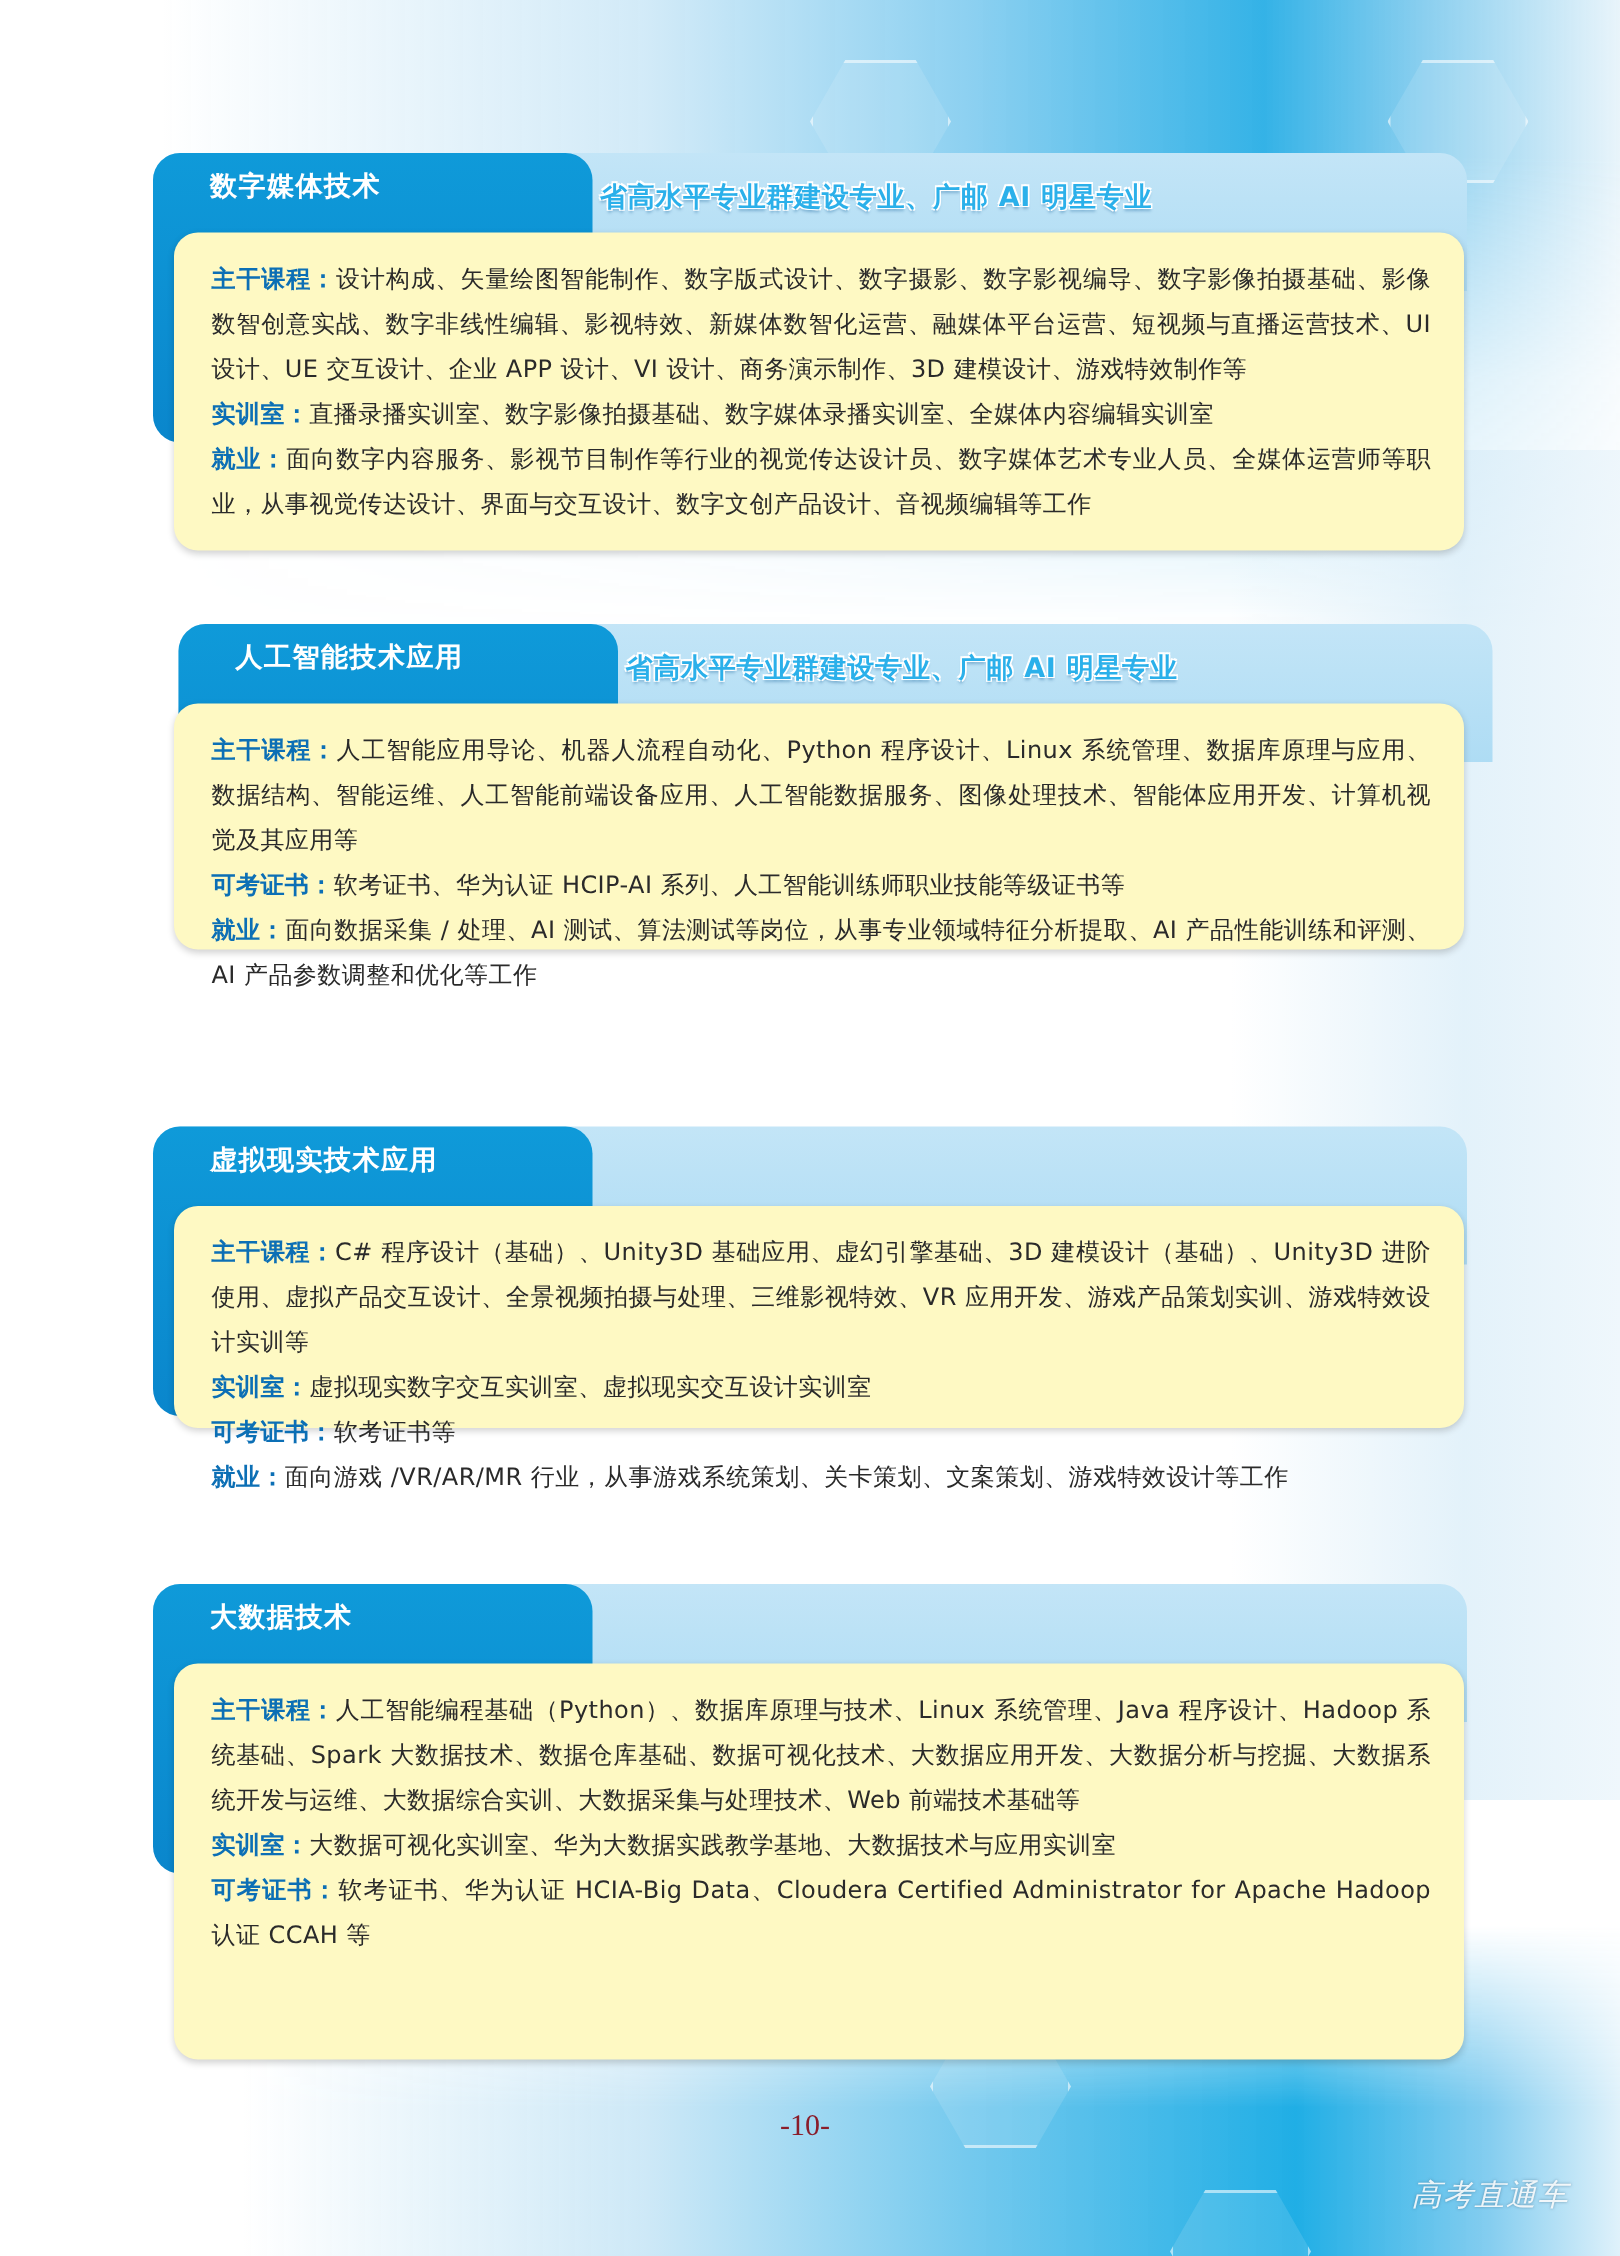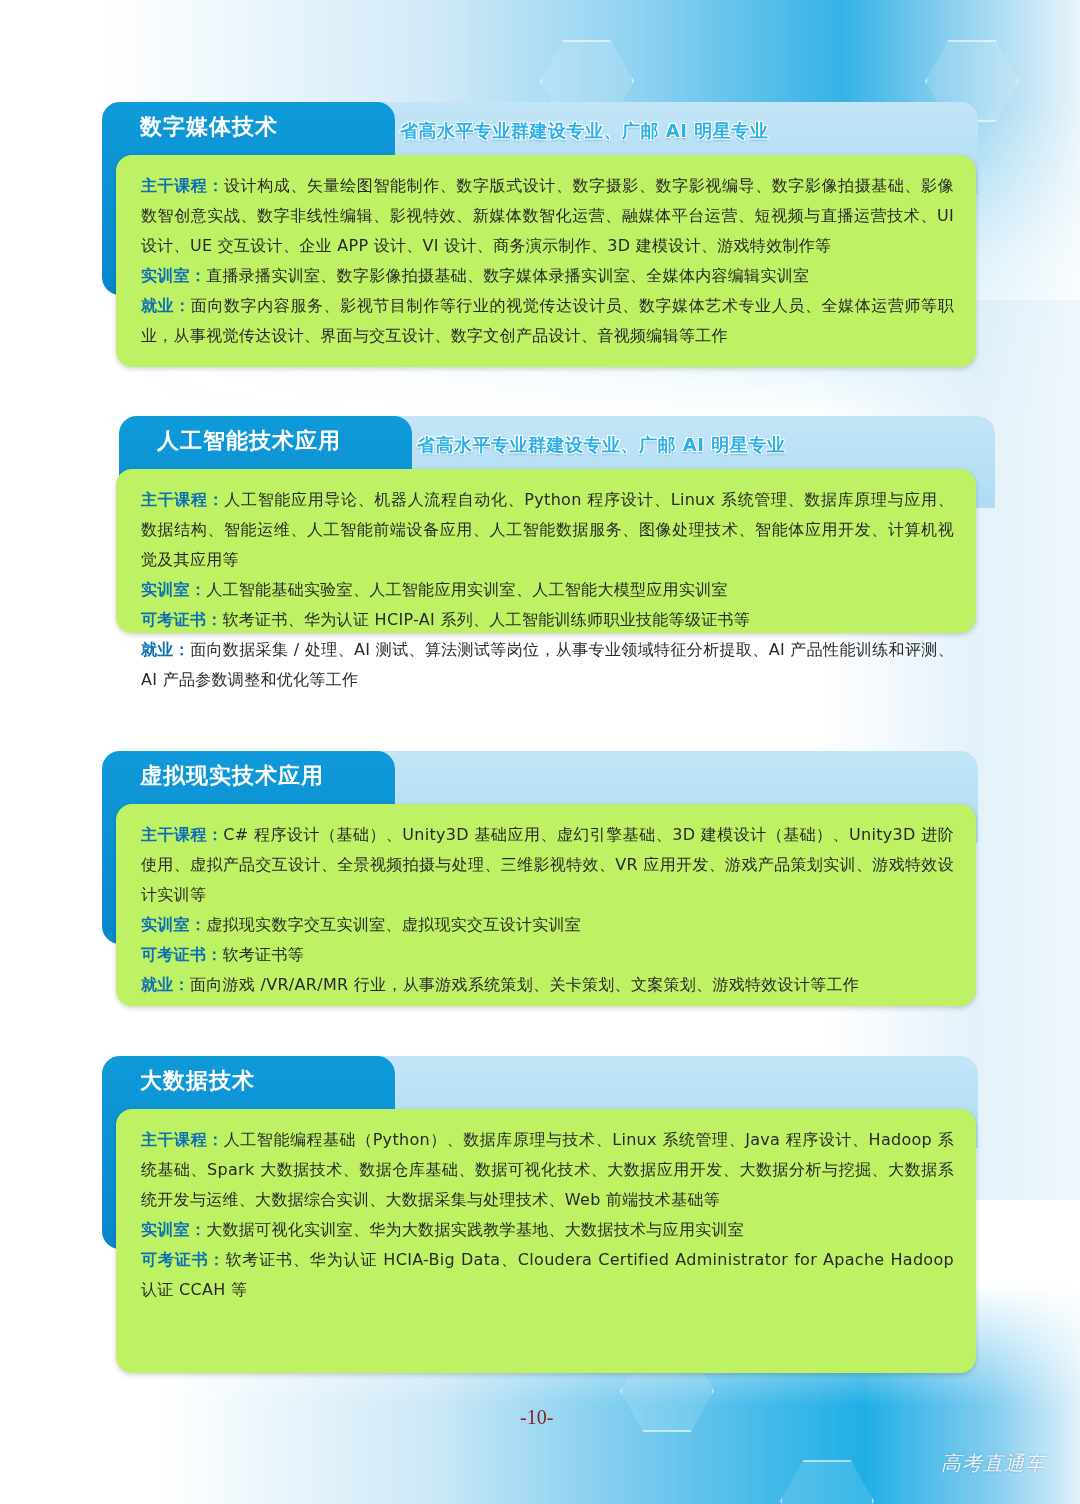--- a/index.html
+++ b/index.html
@@ -40,31 +40,31 @@
     border-radius:18px 18px 0 0;
     background:linear-gradient(180deg,#c3e5f7 0%, #aedcf4 100%);
   }
   .sec-tab {
     position:absolute; left:0; top:0; width:293px;
     background:linear-gradient(180deg,#0f9ad9 0%, #0a86cc 100%);
     border-radius:18px 18px 0 18px;
   }
   .sec-title {
     position:absolute; left:38px; top:10px;
-    font-size:22px; font-weight:bold; color:#ffffff; letter-spacing:1px;
+    font-size:18px; font-weight:bold; color:#ffffff; letter-spacing:1px;
   }
   .sec-badge {
     position:absolute; left:298px; top:17px;
     font-size:18px; font-weight:bold; color:#2bb0ea;
     text-shadow: -1px -1px 0 #fff, 1px -1px 0 #fff, -1px 1px 0 #fff, 1px 1px 0 #fff, 0 2px 2px rgba(0,80,140,0.35);
     letter-spacing:0.5px;
   }
   .sec-card {
     position:absolute; left:14px; top:53px; width:860px;
-    background:#bef264; border-radius:16px;
+    background:#fef9c3; border-radius:16px;
     box-shadow:0 2px 5px rgba(0,0,0,0.18);
     padding:16px 22px 14px 25px; box-sizing:border-box;
   }
   .row {
     font-size:16px; line-height:30px; color:#2a2a2a; text-align:justify;
     letter-spacing:0.3px;
   }
   .lbl { color:#0c6fb5; font-weight:bold; }
 
   .page-num {
@@ -107,34 +107,33 @@
 
 <div class="section" style="top:416px;padding-left:17px;">
   <div class="sec-head">
     <div class="sec-tab" style="height:193px;">
       <div class="sec-title">人工智能技术应用</div>
     </div>
     <div class="sec-badge">省高水平专业群建设专业、广邮 AI 明星专业</div>
   </div>
   <div class="sec-card" style="height:164px;">
     <div class="row"><span class="lbl">主干课程：</span><span>人工智能应用导论、机器人流程自动化、Python 程序设计、Linux 系统管理、数据库原理与应用、数据结构、智能运维、人工智能前端设备应用、人工智能数据服务、图像处理技术、智能体应用开发、计算机视觉及其应用等</span></div>
-    <div class="row"><span class="lbl">实训室：</span><span>人工智能基础实验室、人工智能应用实训室、人工智能大模型应用实训室</span></div>
     <div class="row"><span class="lbl">可考证书：</span><span>软考证书、华为认证 HCIP-AI 系列、人工智能训练师职业技能等级证书等</span></div>
     <div class="row"><span class="lbl">就业：</span><span>面向数据采集 / 处理、AI 测试、算法测试等岗位，从事专业领域特征分析提取、AI 产品性能训练和评测、AI 产品参数调整和优化等工作</span></div>
   </div>
 </div>
 
 <div class="section" style="top:751px;">
   <div class="sec-head">
     <div class="sec-tab" style="height:193px;">
       <div class="sec-title">虚拟现实技术应用</div>
     </div>
     <div class="sec-badge"></div>
   </div>
-  <div class="sec-card" style="height:202px;">
+  <div class="sec-card" style="height:148px;">
     <div class="row"><span class="lbl">主干课程：</span><span>C# 程序设计（基础）、Unity3D 基础应用、虚幻引擎基础、3D 建模设计（基础）、Unity3D 进阶使用、虚拟产品交互设计、全景视频拍摄与处理、三维影视特效、VR 应用开发、游戏产品策划实训、游戏特效设计实训等</span></div>
     <div class="row"><span class="lbl">实训室：</span><span>虚拟现实数字交互实训室、虚拟现实交互设计实训室</span></div>
     <div class="row"><span class="lbl">可考证书：</span><span>软考证书等</span></div>
     <div class="row"><span class="lbl">就业：</span><span>面向游戏 /VR/AR/MR 行业，从事游戏系统策划、关卡策划、文案策划、游戏特效设计等工作</span></div>
   </div>
 </div>
 
 <div class="section" style="top:1056px;">
   <div class="sec-head">
     <div class="sec-tab" style="height:193px;">

